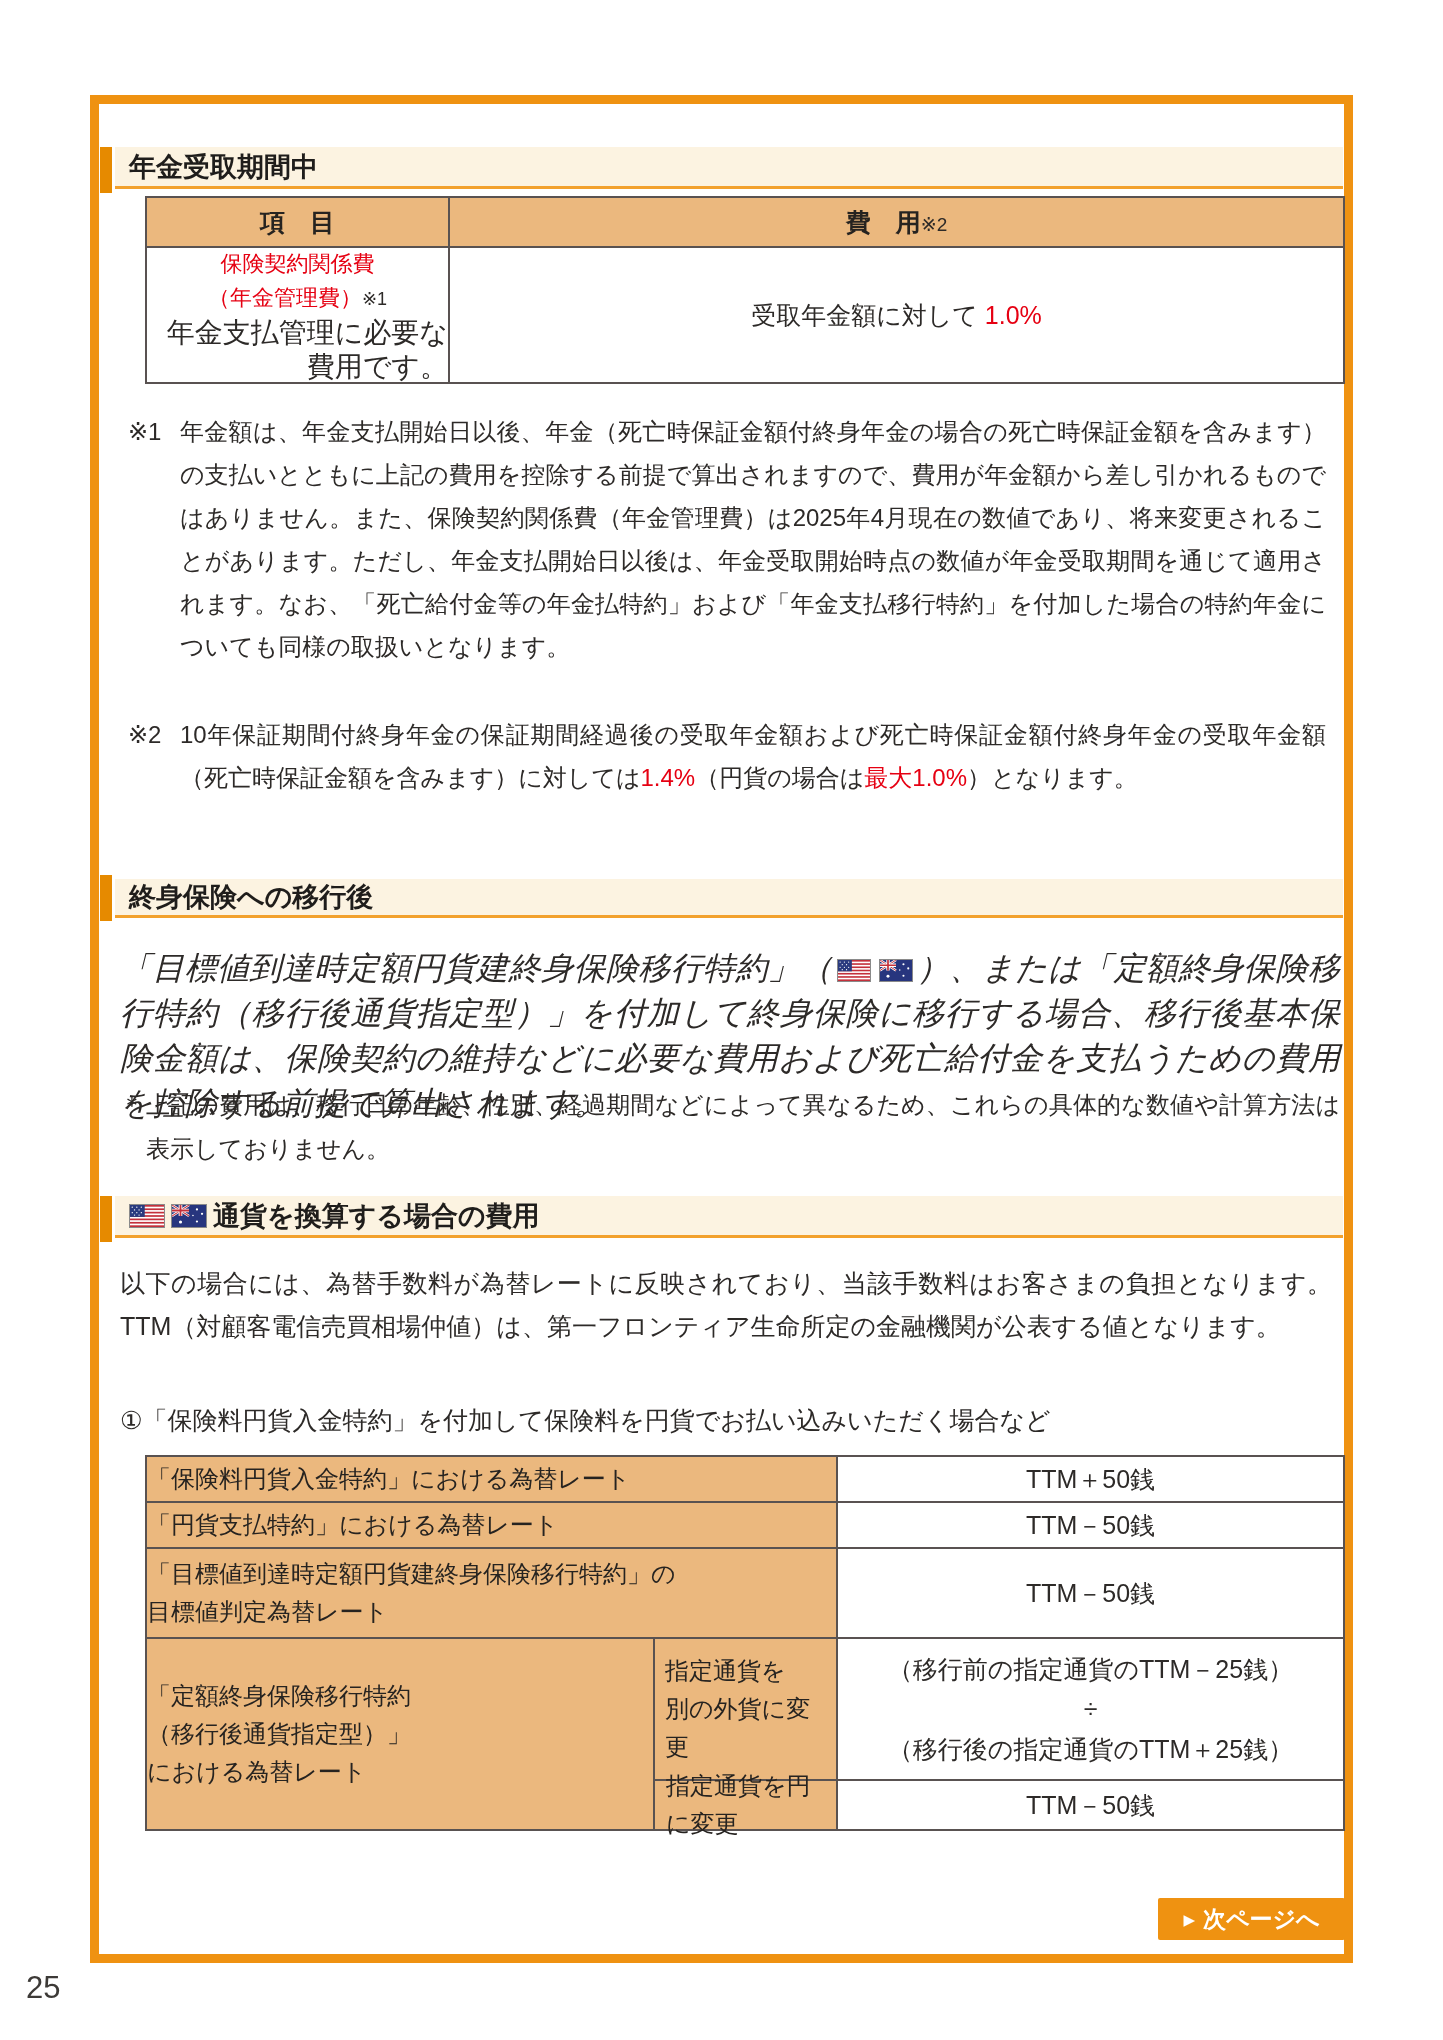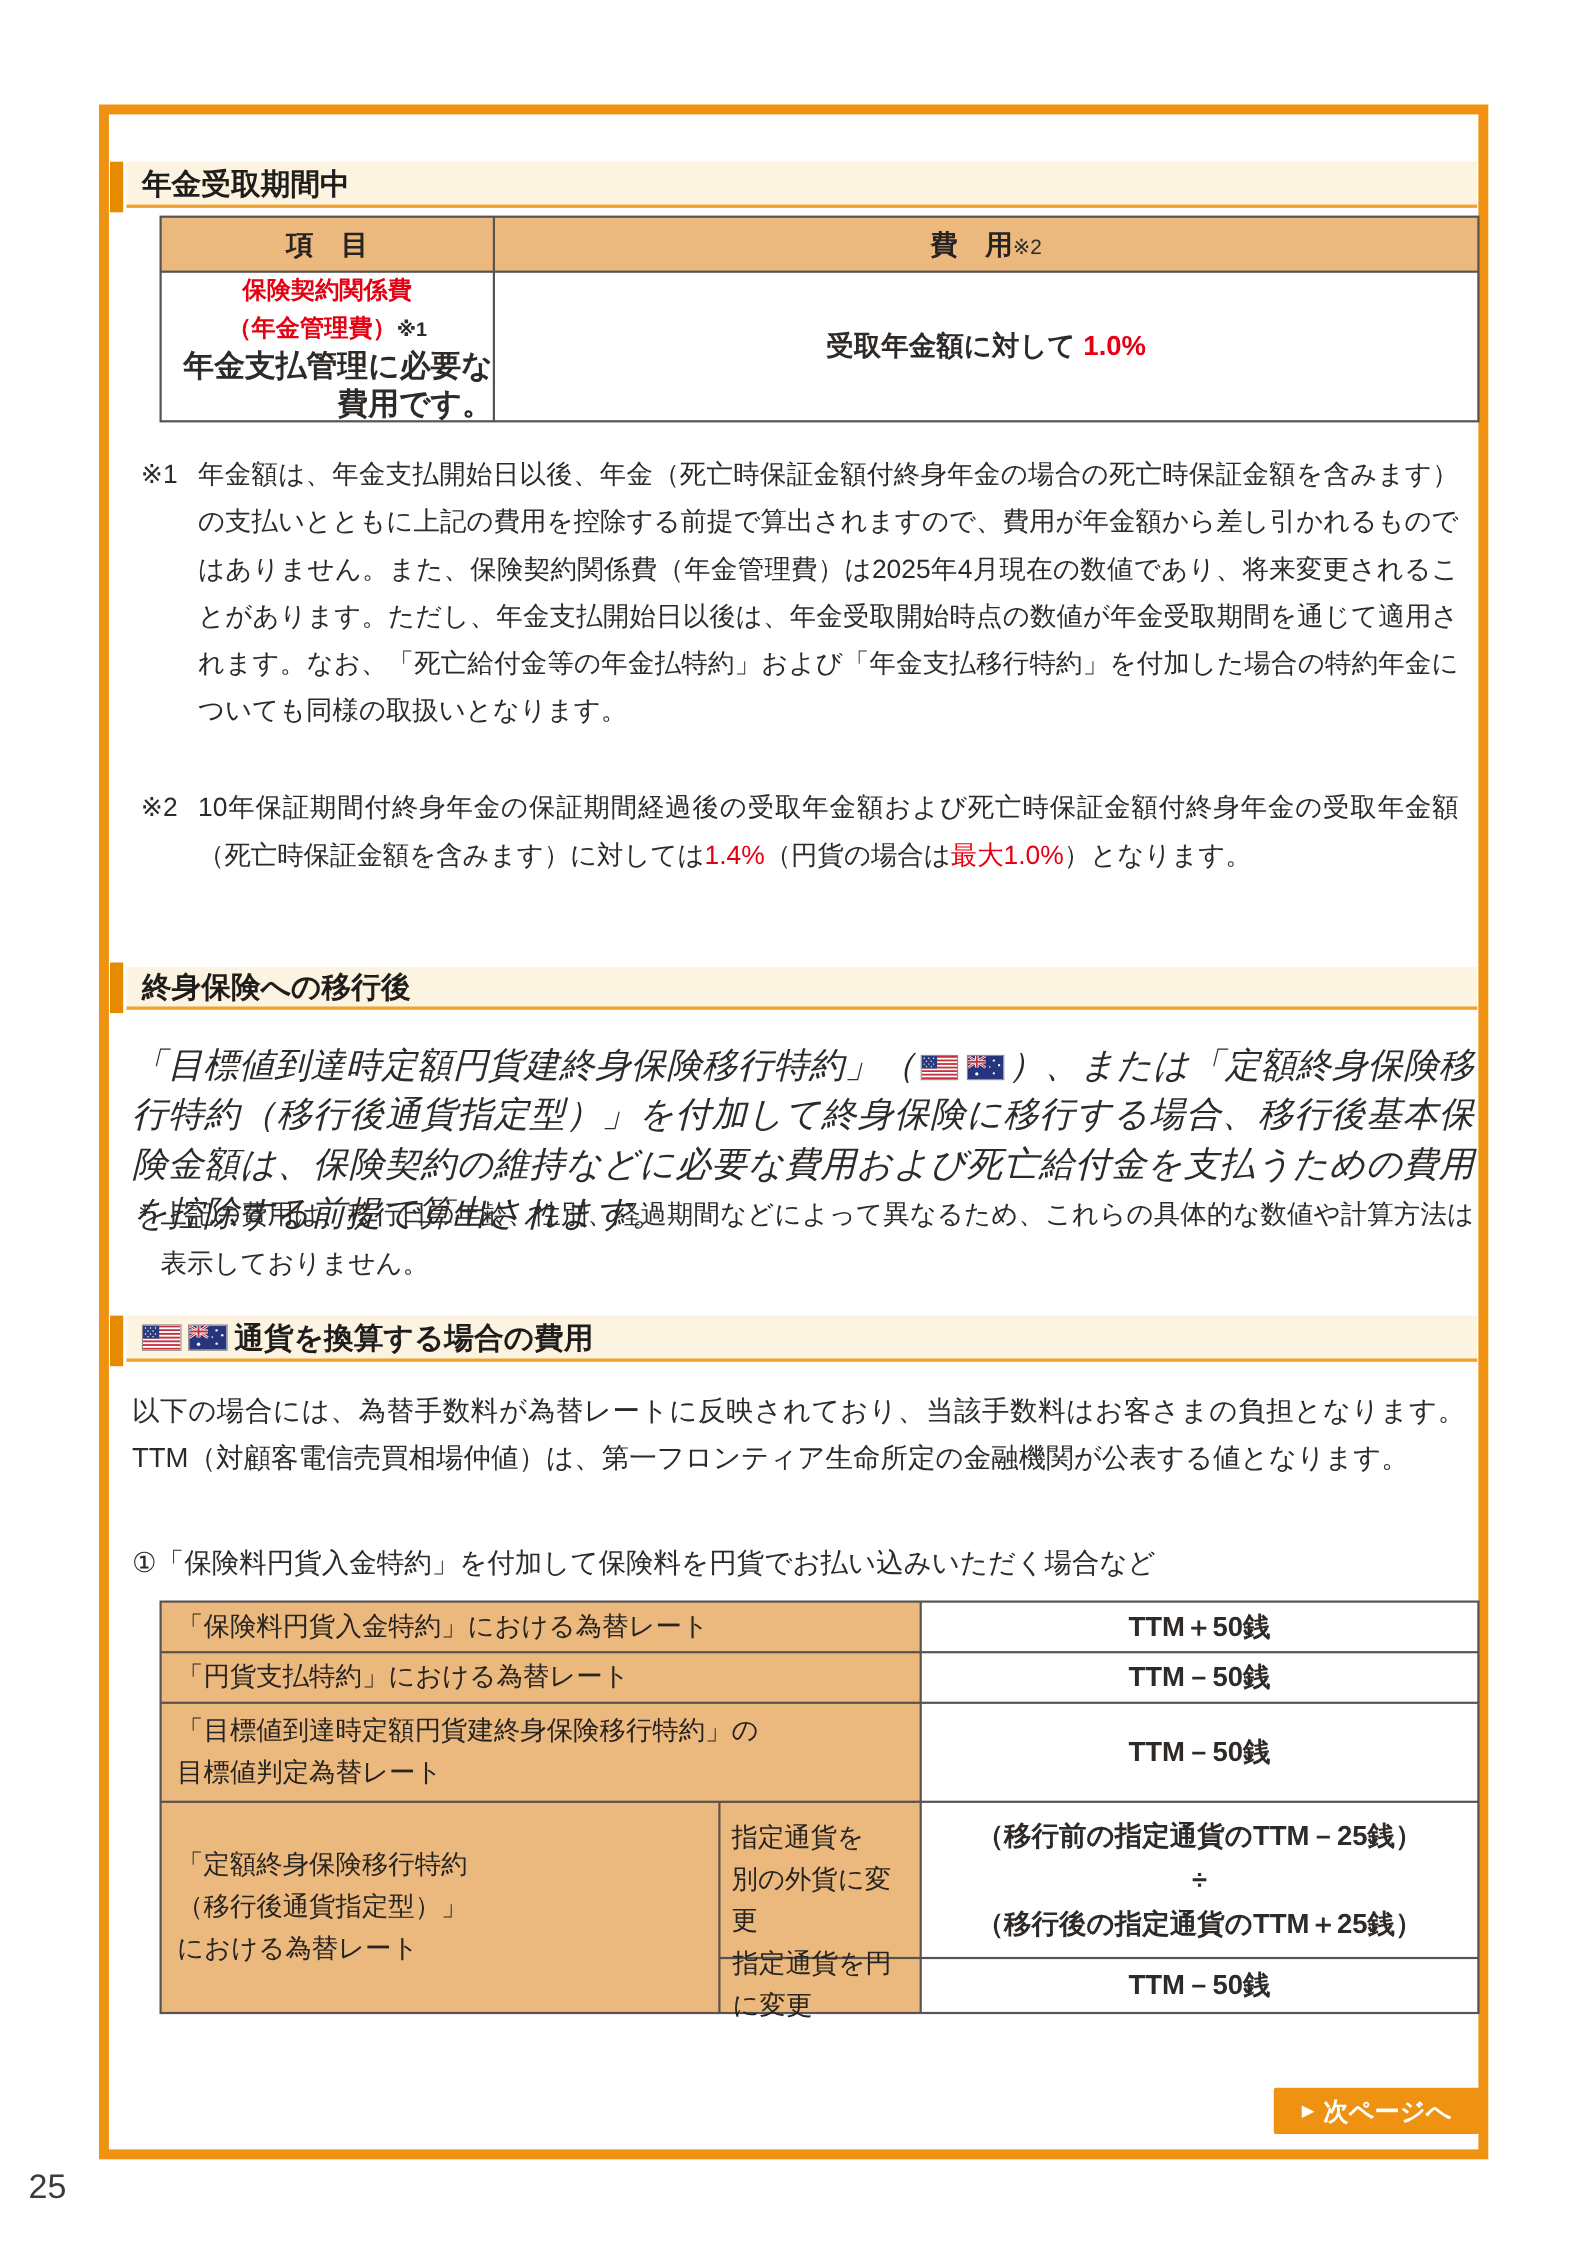--- a/index.html
+++ b/index.html
@@ -13,22 +13,22 @@
   .accent{width:12px;height:46px;background:#E68A00;flex:none;}
   .barbody{flex:1;margin-left:3px;background:#FCF3E1;border-bottom:3px solid #F2A12D;
            display:flex;align-items:center;padding-left:14px;font-size:27px;
            font-weight:bold;color:#1f1d1b;box-sizing:border-box;gap:6px;}
 
   
   .tbl{position:absolute;background:#595251;}
   .cell{position:absolute;box-sizing:border-box;display:flex;flex-direction:column;justify-content:center;}
   .cell.tan{background:#EBB87E;}
   .cell.white{background:#fff;}
-  .cell.center{align-items:center;text-align:center;font-weight:bold;}
-  .cell.left{align-items:flex-start;text-align:left;padding-left:14px;padding-right:6px;}
+  .cell.center{align-items:center;text-align:center;}
+  .cell.left{align-items:flex-start;text-align:left;padding-right:6px;}
 
   .t1{left:145px;top:196px;width:1200px;height:188px;}
   .t1 .hd{font-size:25px;font-weight:bold;color:#262320;}
   .t1 .sup{font-size:19px;font-weight:normal;color:#2d2a28;}
   .t2{left:145px;top:1455px;width:1200px;height:376px;}
   .t2 .cell{font-size:24px;color:#262320;line-height:38px;}
   .t2 .cell.white{font-size:25px;color:#2d2a28;}
 
   .red{color:#E60012;}
 

